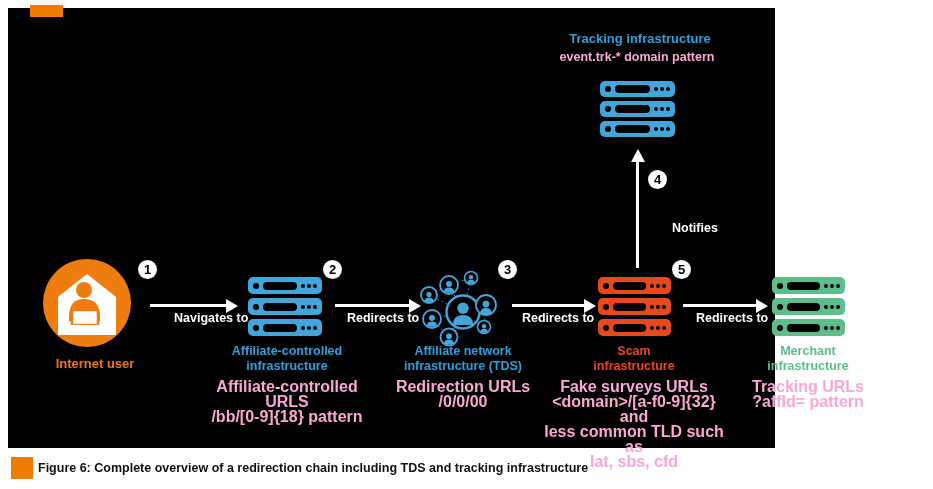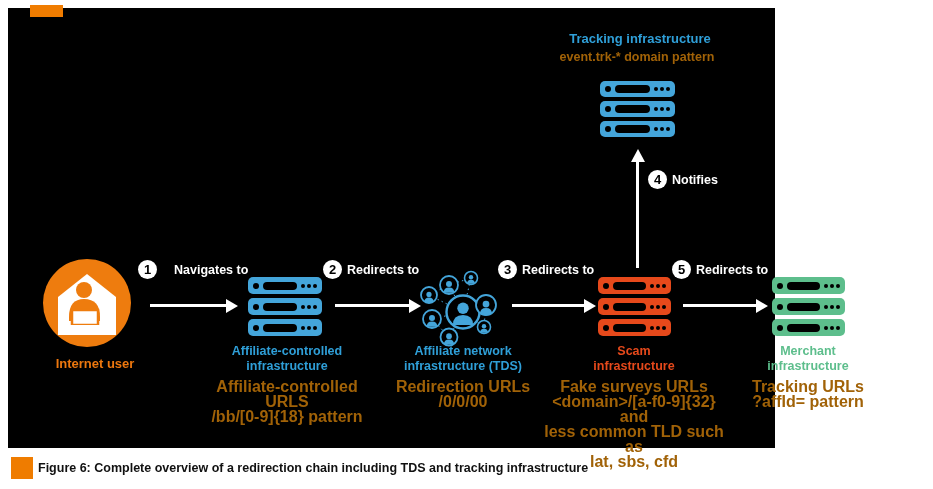--- a/index.html
+++ b/index.html
@@ -7,29 +7,29 @@
         font-family:"Liberation Sans",sans-serif;}
   .canvas{position:absolute;left:8px;top:8px;width:767px;height:440px;background:#000;}
   .brand-bar{position:absolute;left:30px;top:5px;width:33px;height:12px;background:#f07c00;z-index:6;}
 
   
   .tc{position:absolute;font-weight:bold;text-align:center;}
   .blue-t{color:#2f9fd8;}
   .red-t{color:#e6491b;}
   .green-t{color:#5dbe8c;}
   .orange-t{color:#ec770e;}
-  .white-t{color:#a16207;}
+  .white-t{color:#f9a8d4;}
   .t13{font-size:13px;line-height:15px;}
   .t125{font-size:12.5px;line-height:14.5px;}
   .t12{font-size:16px;line-height:15px;}
 
   
   .badge{position:absolute;width:19px;height:19px;border-radius:50%;background:#fff;color:#000;
          font-weight:bold;font-size:13px;display:flex;align-items:center;justify-content:center;}
-  .steplab{position:absolute;color:#fff;font-weight:bold;font-size:12.5px;line-height:14px;white-space:nowrap;}
+  .steplab{position:absolute;color:#fff;font-weight:bold;font-size:12.5px;line-height:14px;white-space:nowrap;margin-top:48px;}
 
   
   .hshaft{position:absolute;height:3px;background:#fff;}
   .hhead{position:absolute;width:0;height:0;border-left:12px solid #fff;
          border-top:7px solid transparent;border-bottom:7px solid transparent;}
   .vshaft{position:absolute;width:3px;background:#fff;}
   .vhead{position:absolute;width:0;height:0;border-bottom:13px solid #fff;
          border-left:7px solid transparent;border-right:7px solid transparent;}
 
   

